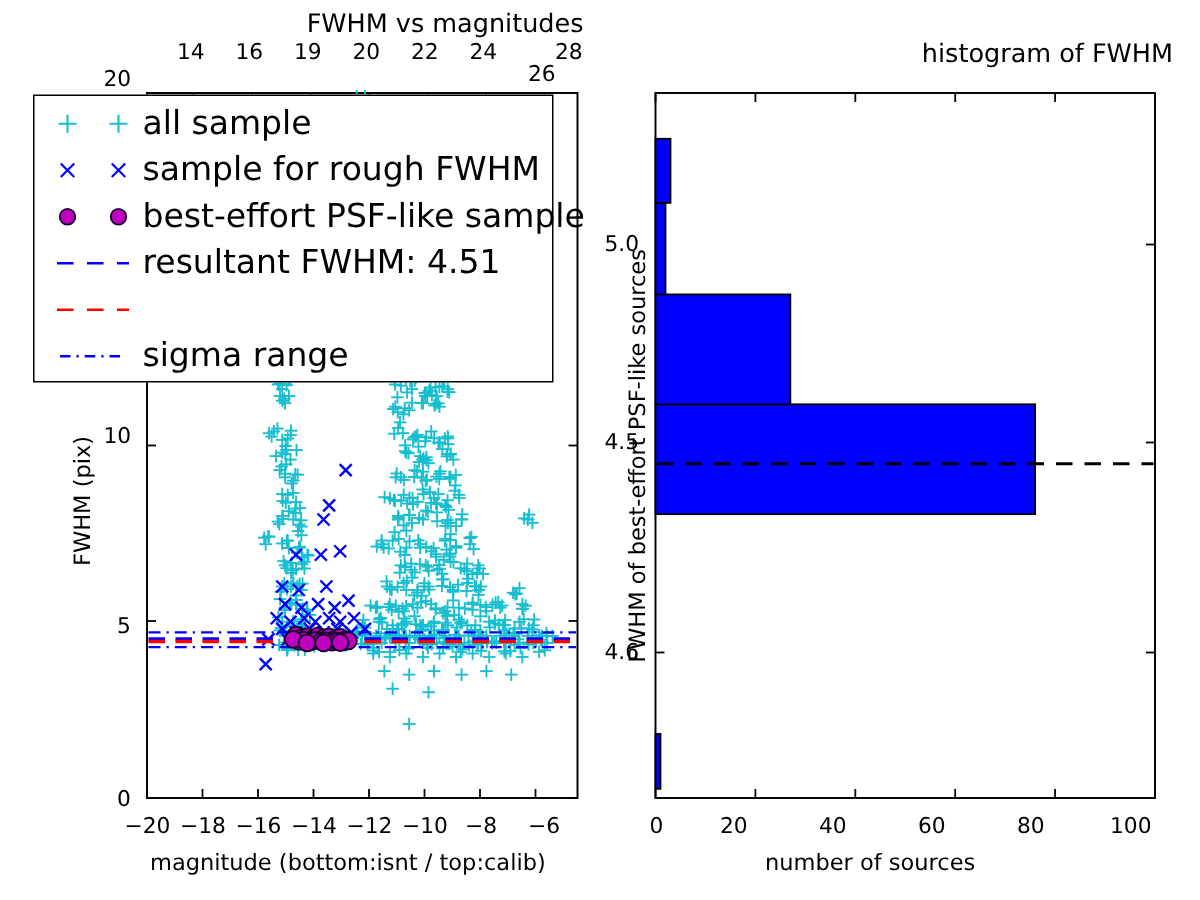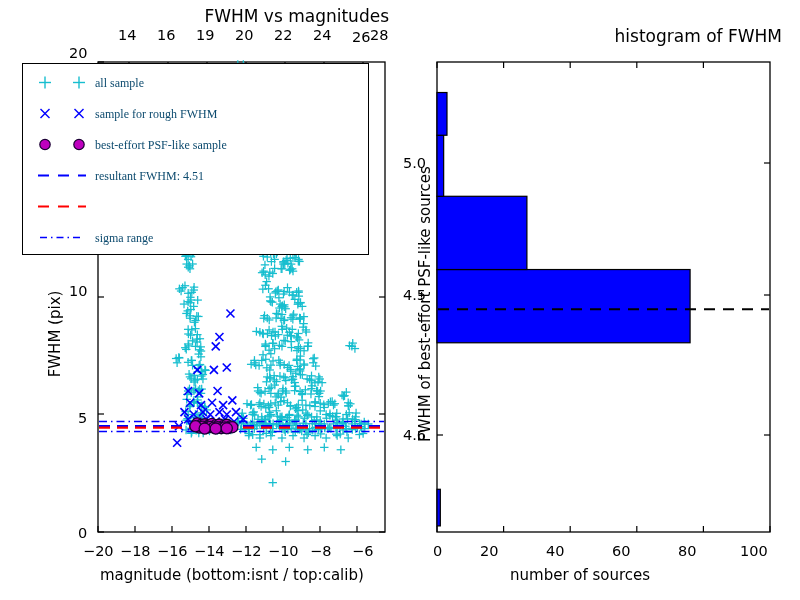--- a/index.html
+++ b/index.html
@@ -58,25 +58,24 @@
     align-items: center;
     height: 31px;
   }
   .legend-handle {
     position: relative;
     width: 66px;
     height: 31px;
     flex: 0 0 66px;
   }
   .legend-text {
-    font-size: 12px;
-    color: #0c4a6e;
+    font-size: 22px;
+    color: #000000;
     white-space: nowrap;
     line-height: 1;
-    font-family: Liberation Serif, serif;
   }
   svg { display: block; }
   .plot-svg {
     position: absolute;
     left: 0;
     top: 0;
     overflow: visible;
   }
 </style>
 </head>
@@ -88,21 +87,21 @@
 
     <div class="title" style="left:98px; top:6px; width:291px;">FWHM vs magnitudes</div>
 
     <div>
       <div class="tick-label" style="left:118px; top:27px;">14</div>
       <div class="tick-label" style="left:157px; top:27px;">16</div>
       <div class="tick-label" style="left:196px; top:27px;">19</div>
       <div class="tick-label" style="left:235px; top:27px;">20</div>
       <div class="tick-label" style="left:274px; top:27px;">22</div>
       <div class="tick-label" style="left:313px; top:27px;">24</div>
-      <div class="tick-label" style="left:352px; top:29px;text-align:center;">26</div>
+      <div class="tick-label" style="left:352px; top:42px;text-align:center;">26</div>
       <div class="tick-label" style="left:370px; top:27px;">28</div>
     </div>
 
     <div>
       <div class="tick-label" style="left:69px; top:45px;">20</div>
       <div class="tick-label" style="left:69px; top:283px;">10</div>
       <div class="tick-label" style="left:78px; top:410px;">5</div>
       <div class="tick-label" style="left:78px; top:525px;">0</div>
     </div>
 

